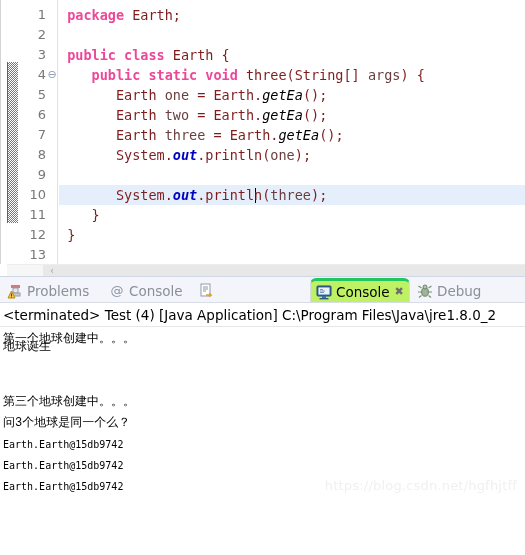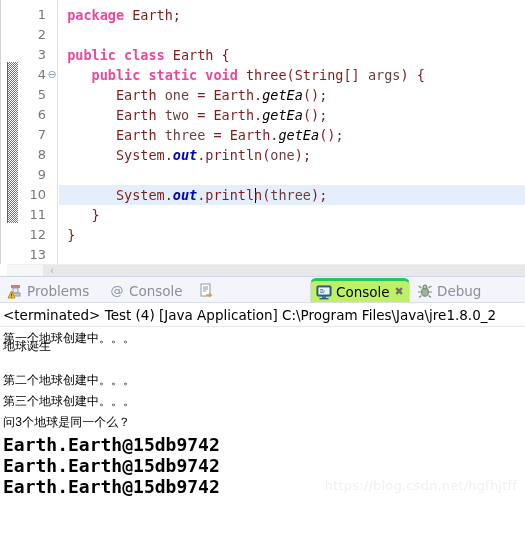--- a/index.html
+++ b/index.html
@@ -233,22 +233,21 @@
     left: 3px;
     white-space: pre;
     line-height: 21px;
     height: 21px;
     font-size: 12px;
     color: #000000;
     font-family: Liberation Mono, monospace;
   }
   .out-line.mono {
     font-family: "DejaVu Sans Mono", monospace;
-    font-size: 18px;
-    font-weight: bold;
+    font-size: 10px;
   }
   #watermark {
     position: absolute;
     right: 8px;
     bottom: 17px;
     font-family: "DejaVu Sans", sans-serif;
     font-size: 13px;
     color: #f0f0f0;
     letter-spacing: 0.2px;
   }
@@ -347,19 +346,18 @@
       <span class="tab-label">Debug</span>
     </div>
   </div>
 
 <div id="console-panel">
   <div id="terminated-line">&lt;terminated&gt; Test (4) [Java Application] C:\Program Files\Java\jre1.8.0_2</div>
   <div id="console-sep"></div>
   <div id="watermark">https://blog.csdn.net/hgfhjtff</div>
 <div class="out-line" style="top: 26px;">第一个地球创建中。。。</div>
     <div class="out-line" style="top: 34px; text-align: center;">地球诞生</div>
-    <div class="out-line" style="top: 68px;">第二个地球创建中。。。</div>
     <div class="out-line" style="top: 89px;">第三个地球创建中。。。</div>
     <div class="out-line" style="top: 110px;">问3个地球是同一个么？</div>
     <div class="out-line mono" style="top: 131px;">Earth.Earth@15db9742</div>
     <div class="out-line mono" style="top: 152px;">Earth.Earth@15db9742</div>
     <div class="out-line mono" style="top: 173px;">Earth.Earth@15db9742</div>
   </div>
 
 </body></html>

